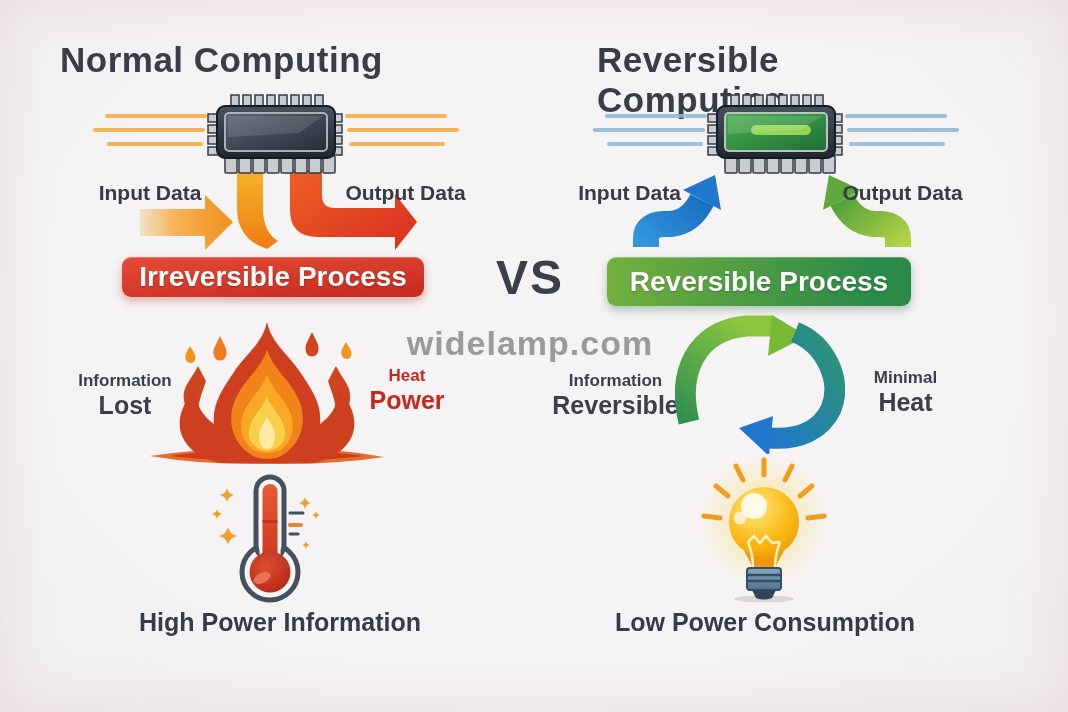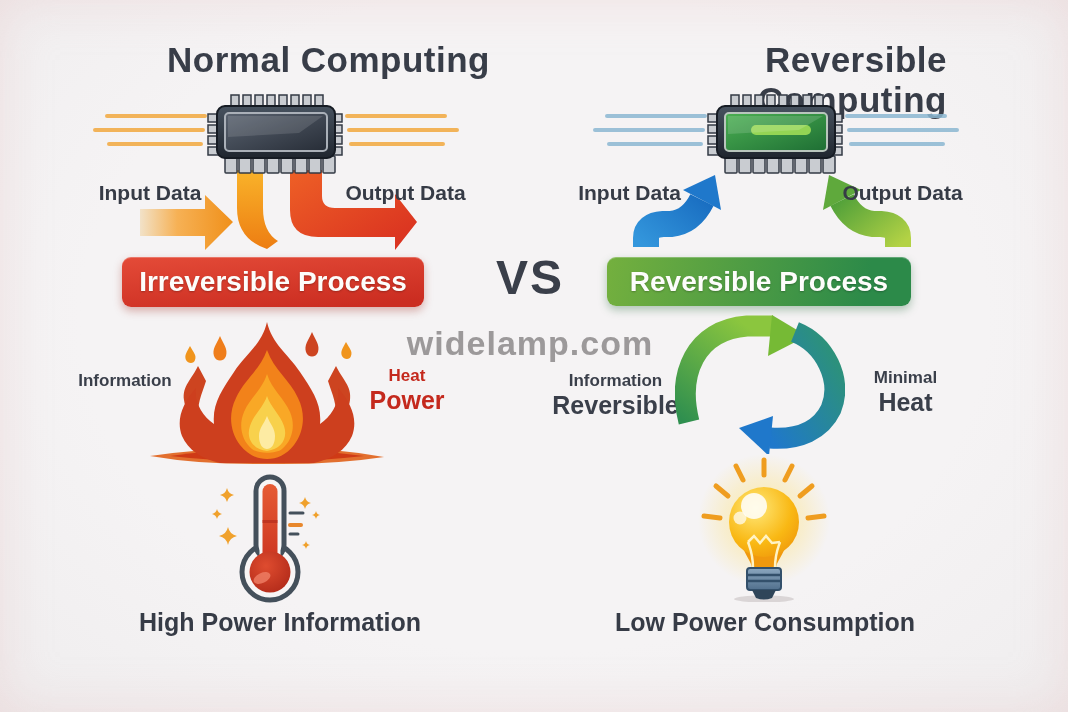--- a/index.html
+++ b/index.html
@@ -3,23 +3,23 @@
 <meta charset="utf-8">
 <style>
   html,body{margin:0;padding:0;background:#e8e6e7;}
   #canvas{
     position:relative;width:1068px;height:712px;overflow:hidden;
     background:radial-gradient(ellipse at 50% 45%, #f5f3f4 60%, #efedee 100%);
     box-shadow:inset 0 0 50px rgba(228,190,190,.35);
     font-family:"Liberation Sans", sans-serif;color:#3a3f4a;
   }
   .abs{position:absolute;}
-  .title{font-size:35px;font-weight:700;text-align:right;letter-spacing:.5px;color:#383d48;}
+  .title{font-size:35px;font-weight:700;text-align:left;letter-spacing:.5px;color:#383d48;}
   .io-label{font-size:21px;font-weight:700;text-align:center;color:#363b46;}
-  .banner{height:50px;border-radius:9px;display:flex;align-items:center;justify-content:center;
+  .banner{height:40px;border-radius:9px;display:flex;align-items:center;justify-content:center;
     font-size:28px;font-weight:700;color:#fdfdfb;text-shadow:0 1px 2px rgba(0,0,0,.25);}
   .banner-red{background:linear-gradient(175deg,#e44b38 0%,#cb2d21 90%);
     box-shadow:0 4px 9px rgba(160,45,35,.35), inset 0 1px 0 rgba(255,255,255,.25);}
   .banner-green{background:linear-gradient(100deg,#74b03e 0%,#2c8a49 85%);
     box-shadow:0 4px 9px rgba(40,110,60,.35), inset 0 1px 0 rgba(255,255,255,.25);}
   .side-note{text-align:center;font-weight:700;color:#3a3f4a;line-height:1.15;}
   .side-note .l1{font-size:17px;}
   .side-note .l2{font-size:25px;}
   .side-note.red{color:#c4291d;}
   .bottom-label{font-size:25px;font-weight:700;text-align:center;color:#363b46;}
@@ -107,20 +107,21 @@
 
   <div class="abs io-label" style="left:85px;top:181px;width:130px;">Input Data</div>
   <div class="abs io-label" style="left:333px;top:181px;width:145px;">Output Data</div>
 
   <div class="abs banner banner-red" style="left:122px;top:257px;width:302px;">
     <span>Irreversible Process</span>
   </div>
 
   <div class="abs side-note" style="left:55px;top:371px;width:140px;">
     <div class="l1">Information</div>
+    <div class="l2">Lost</div>
   </div>
 
   <svg class="abs" style="left:142px;top:316px;" width="250" height="152" viewBox="0 0 250 152">
     <path d="M8,140 Q70,131 125,132 Q190,131 242,141 Q190,149 125,148 Q60,149 8,140 Z" fill="#e06018" opacity="0.9"></path>
     <path d="M28,140 Q125,127 222,140 Q125,151 28,140 Z" fill="#cf3a16"></path>
     <path d="M56,50 C50,63 40,70 42,84 C43,93 48,99 57,104 C54,89 60,78 64,65 Z" fill="#cd4420"></path>
     <path d="M194,50 C200,63 210,70 208,84 C207,93 202,99 193,104 C196,89 190,78 186,65 Z" fill="#cd4420"></path>
     <path d="M78,20 C74,29 70,33 72,40 C74,46 82,46 84,40 C86,33 82,29 78,20 Z" fill="#ef7d1b"></path>
     <path d="M170,16 C166,25 162,29 164,36 C166,42 174,42 176,36 C178,29 174,25 170,16 Z" fill="#cd4420"></path>
     <path d="M48,30 C45,36 42,39 44,44 C46,48 52,48 53,44 C55,39 51,36 48,30 Z" fill="#f0941c"></path>

